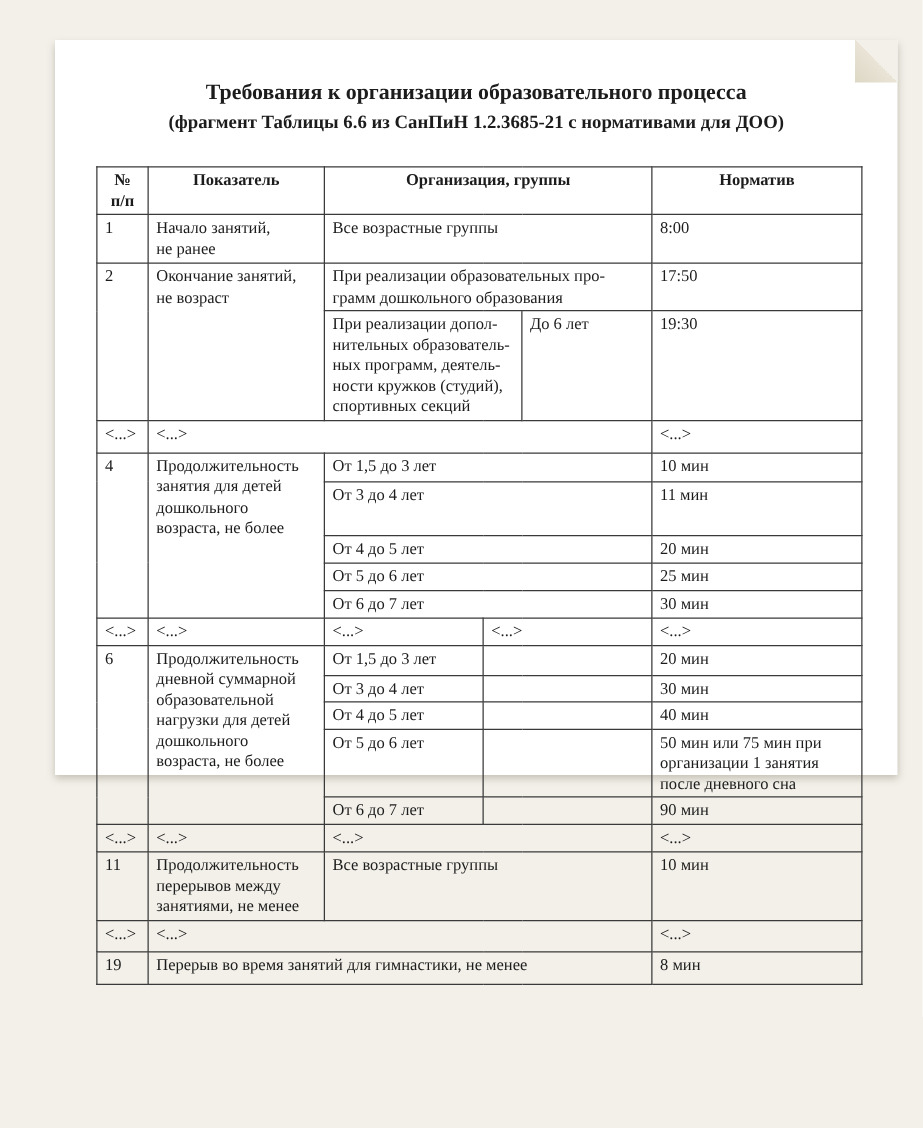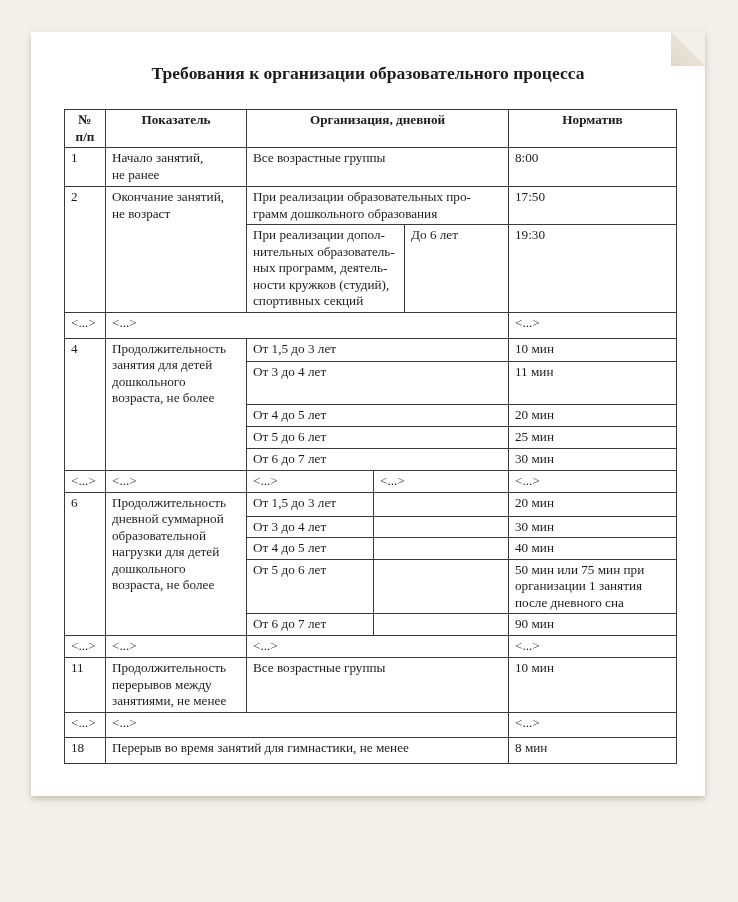--- a/index.html
+++ b/index.html
@@ -10,24 +10,24 @@
     width: 738px;
     height: 902px;
     background: #f2f0e9;
     position: relative;
     overflow: hidden;
     font-family: "Liberation Serif", "DejaVu Serif", serif;
     color: #1c1c1c;
   }
   .page {
     position: absolute;
-    left: 31px;
+    left: 44px;
     top: 32px;
     width: 674px;
-    height: 764px;
+    height: 588px;
     background: #ffffff;
     box-shadow: 0 3px 6px rgba(110, 100, 80, 0.35);
   }
   .fold {
     position: absolute;
     top: 0;
     right: 0;
     width: 34px;
     height: 34px;
     background: linear-gradient(to bottom left,
@@ -70,36 +70,37 @@
     text-align: center;
   }
 </style>
 </head>
 <body>
 
 <div class="page">
   <div class="fold"></div>
 
   <h1 class="title">Требования к организации образовательного процесса</h1>
+  <h2 class="subtitle">(фрагмент Таблицы 6.6 из СанПиН 1.2.3685-21 с нормативами для ДОО)</h2>
 
   <table class="san-table">
     <colgroup>
       <col style="width:41px">
       <col style="width:141px">
       <col style="width:127px">
       <col style="width:31px">
       <col style="width:104px">
       <col style="width:168px">
     </colgroup>
     <tbody>
       <tr class="hdr" style="height:35px">
         <td>№
 п/п</td>
         <td>Показатель</td>
-        <td colspan="3">Организация, дневной</td>
+        <td colspan="3">Организация, группы</td>
         <td>Норматив</td>
       </tr>
 
       <tr style="height:39px">
         <td>1</td>
         <td>Начало занятий,
 не ранее</td>
         <td colspan="3">Все возрастные группы</td>
         <td>8:00</td>
       </tr>
@@ -213,19 +214,19 @@
         <td>10 мин</td>
       </tr>
 
       <tr style="height:25px">
         <td>&lt;...&gt;</td>
         <td colspan="4">&lt;...&gt;</td>
         <td>&lt;...&gt;</td>
       </tr>
 
       <tr style="height:26px">
-        <td>18</td>
+        <td>19</td>
         <td colspan="4">Перерыв во время занятий для гимнастики, не менее</td>
         <td>8 мин</td>
       </tr>
     </tbody>
   </table>
 </div>
 
 </body></html>

